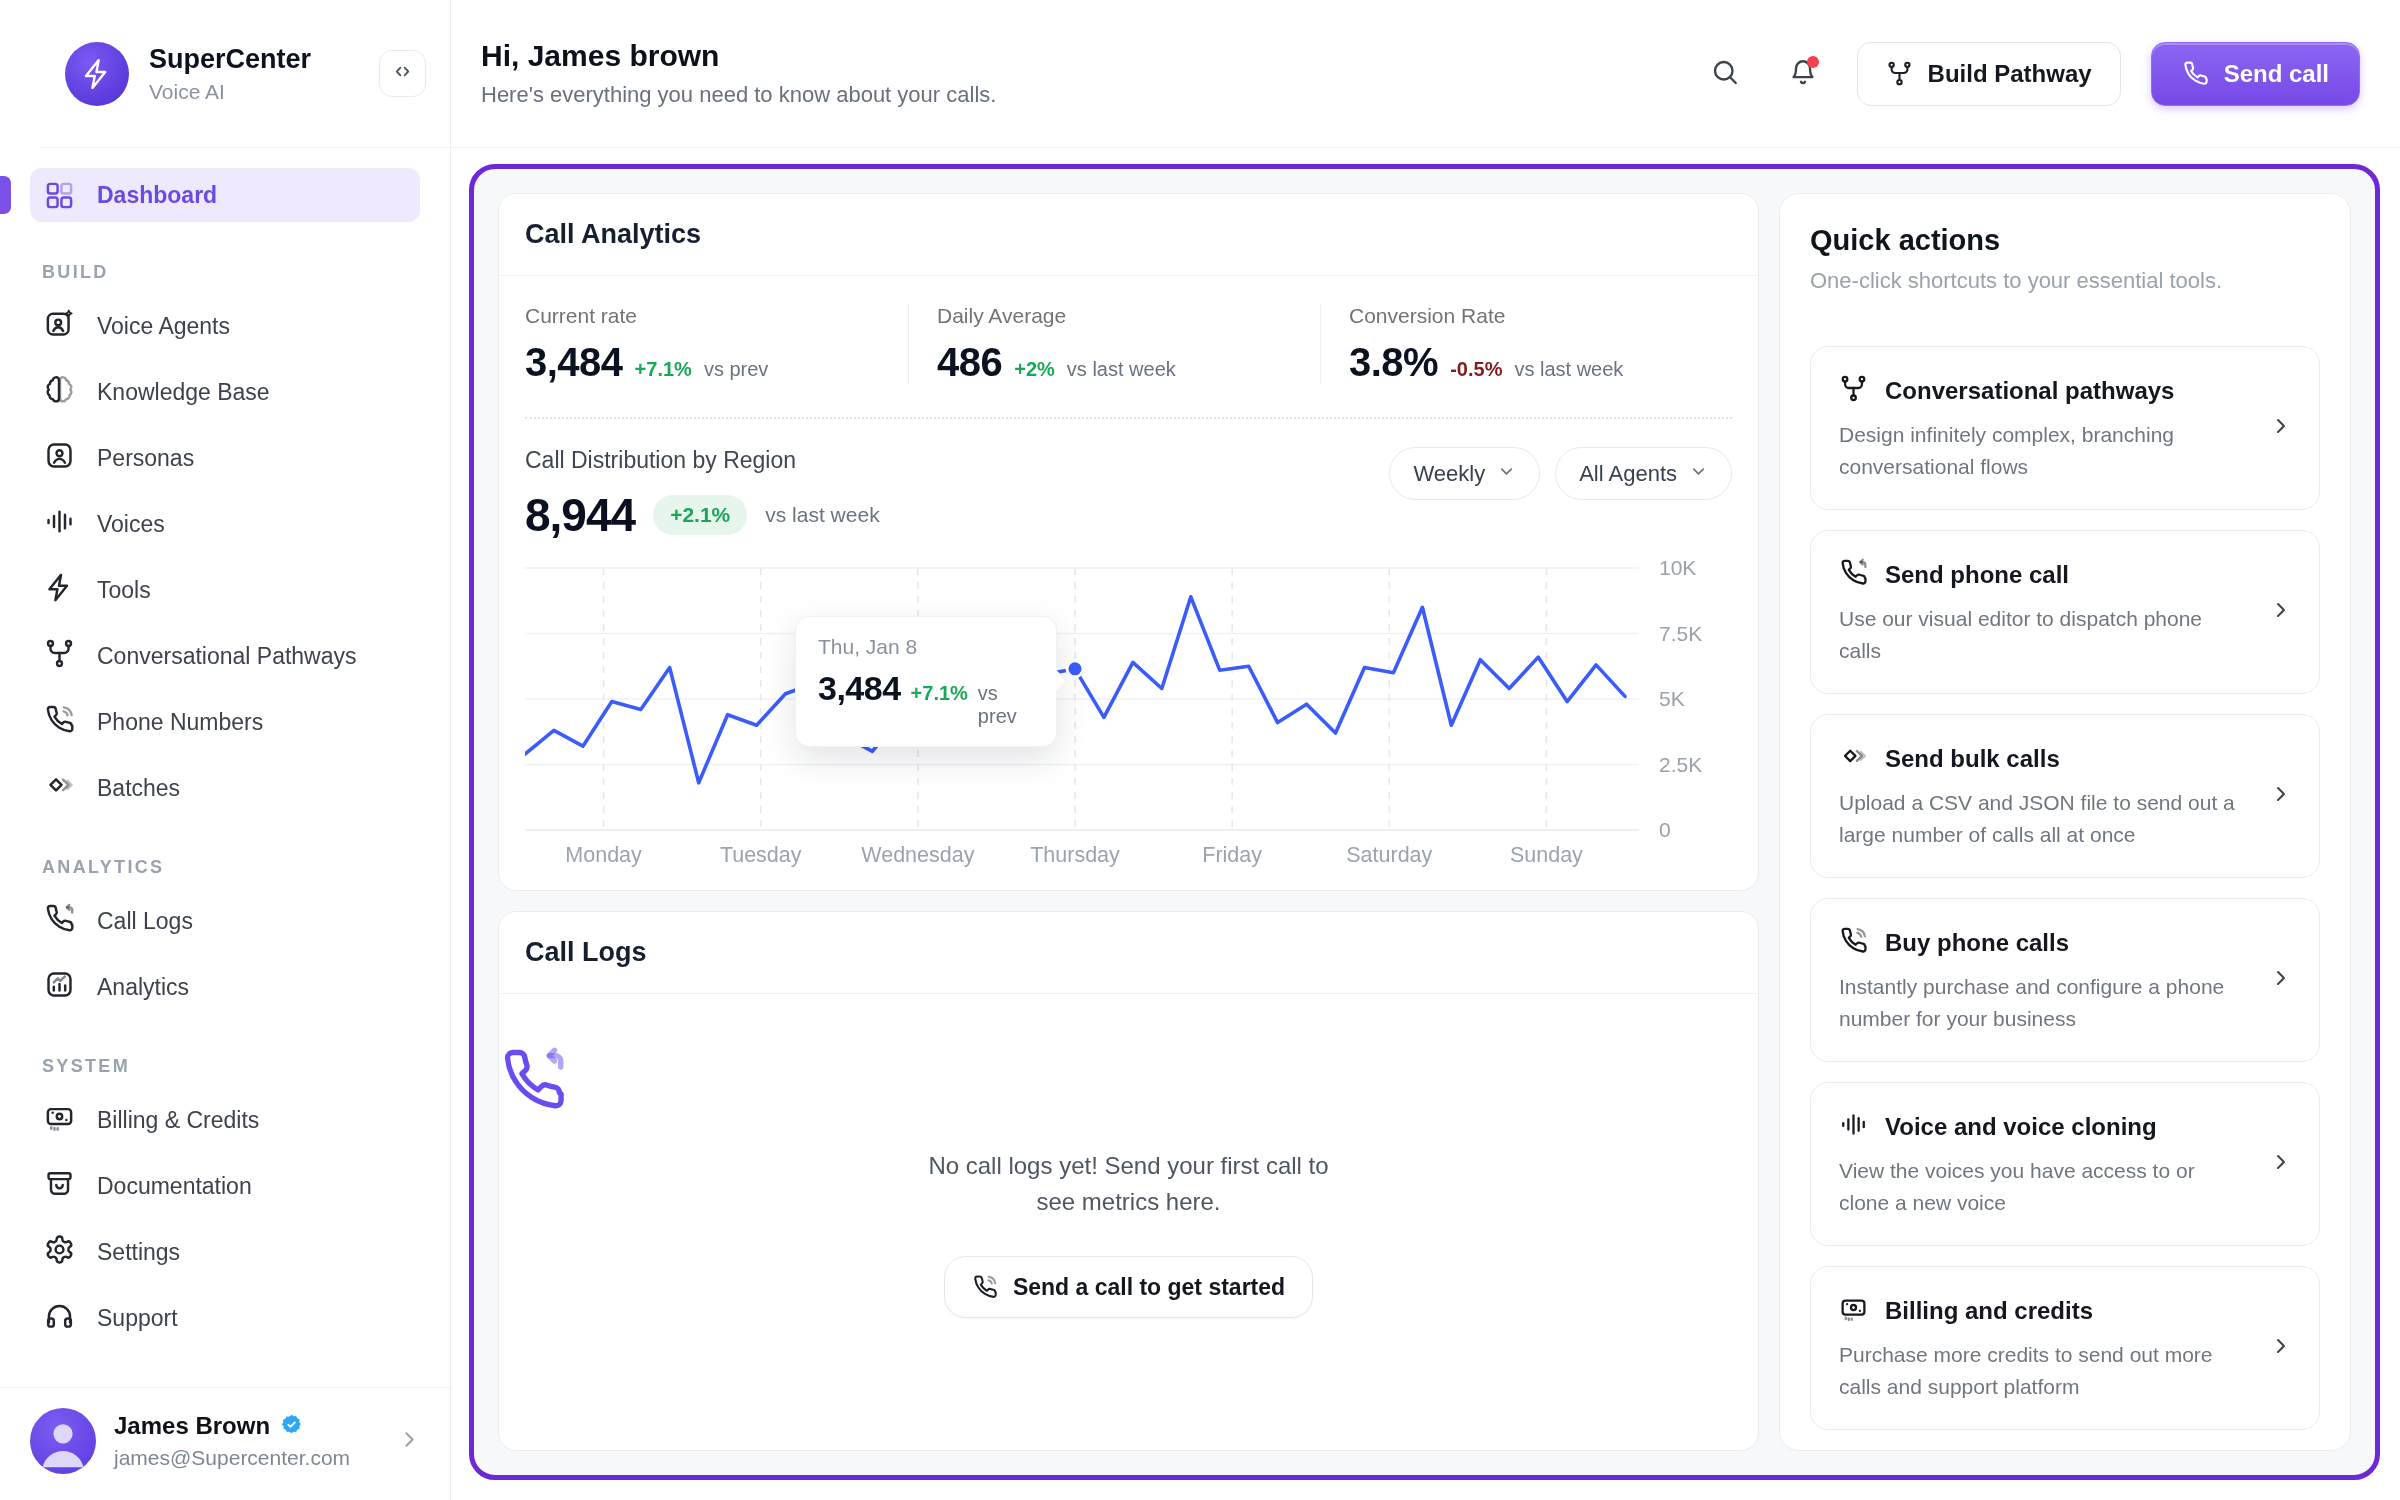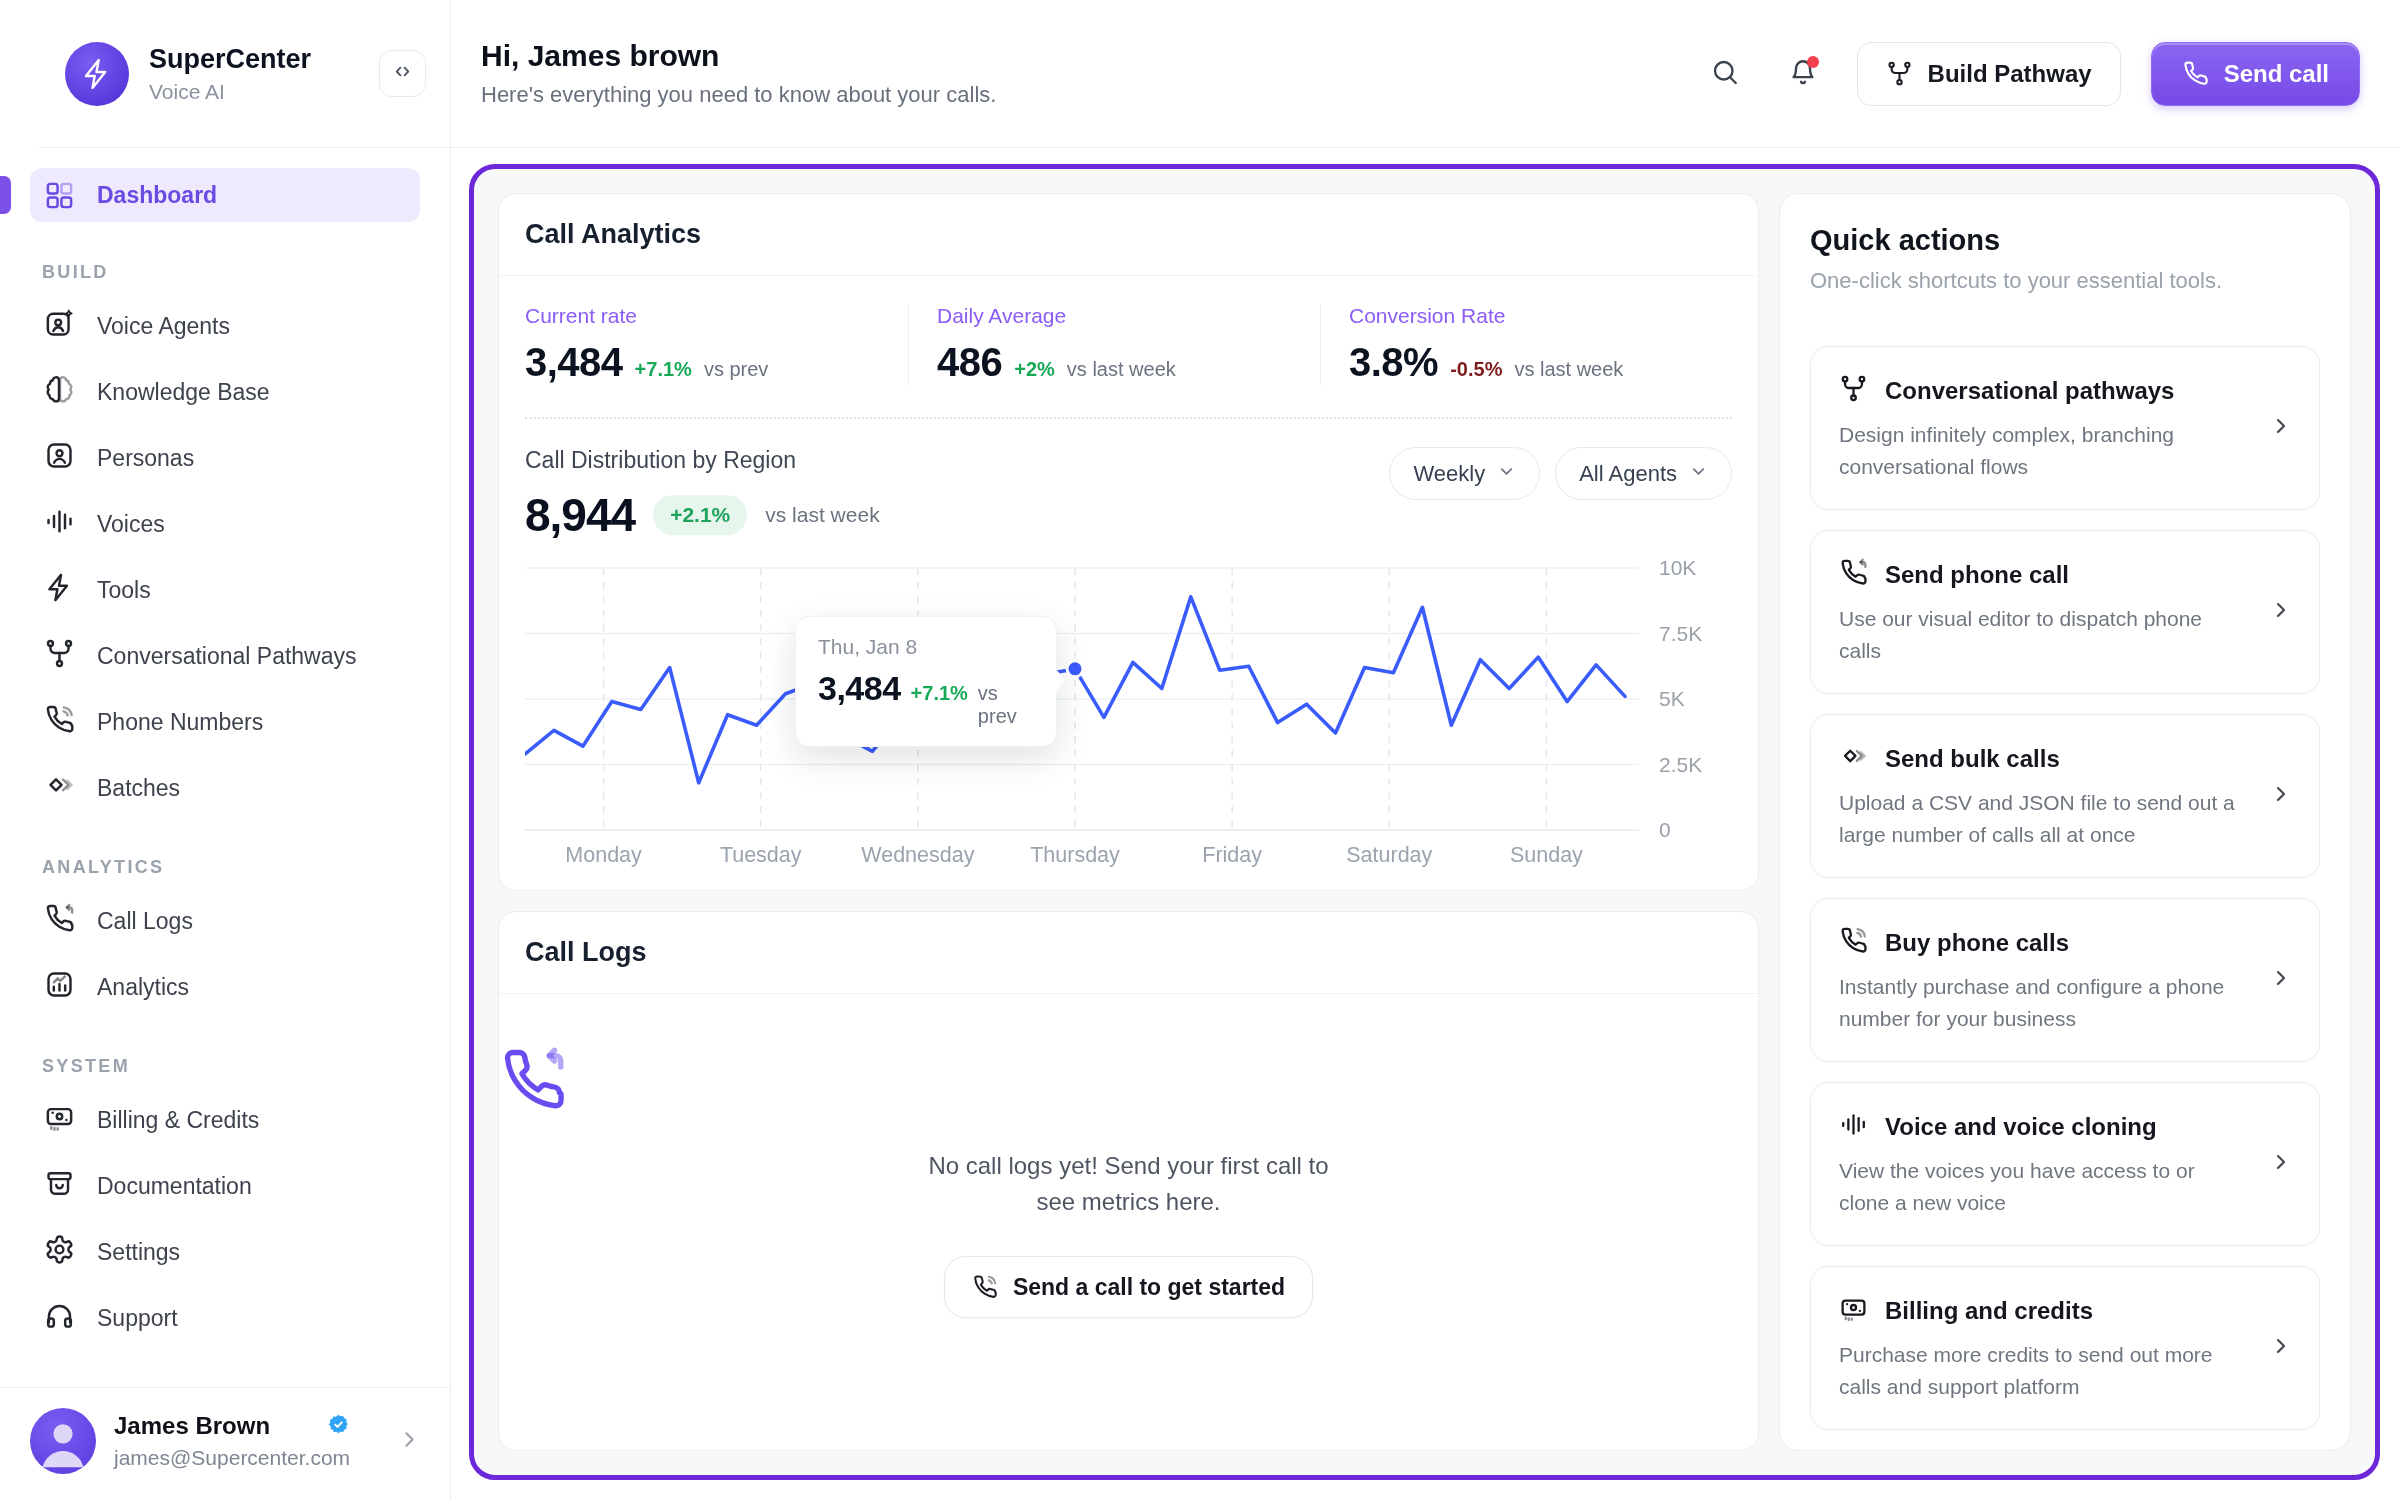--- a/index.html
+++ b/index.html
@@ -34,21 +34,21 @@
     width:11px; height:38px; background:#7a50e8; border-radius:0 7px 7px 0; }
   .nav-label { font-size:18px; font-weight:600; letter-spacing:.13em; color:#9aa2ad;
     margin:40px 0 14px; padding-left:12px; }
   .nav-list .nav-item { margin-bottom:8px; }
 
   .profile { margin-top:auto; border-top:1px solid #eef0f3; padding:20px 28px 26px 30px;
     display:flex; align-items:center; gap:18px; cursor:pointer; }
   .avatar { width:66px; height:66px; border-radius:50%; flex:none;
     background:radial-gradient(circle at 40% 30%, #7b5df1, #6040e2 80%); overflow:hidden; }
   .avatar svg { width:100%; height:100%; }
-  .profile-name-row { display:flex; align-items:center; gap:10px;justify-content:space-between; }
+  .profile-name-row { display:flex; align-items:center; gap:10px; }
   .profile-name { font-size:24px; font-weight:700; color:#0e1118; }
   .profile-name-row svg { width:23px; height:23px; }
   .profile-email { font-size:21px; color:#7e8694; margin-top:6px; }
   .profile-chevron { margin-left:auto; }
   .profile-chevron svg { width:25px; height:25px; color:#9aa1ac; }
 
   
   .main-col { flex:1; display:flex; flex-direction:column; min-width:0; }
   .topbar { height:148px; flex:none; display:flex; align-items:center;
     padding:0 40px 0 30px; border-bottom:1px solid #f0f2f4; background:#fff; }
@@ -75,21 +75,21 @@
     min-height:0; }
   .left-col { flex:1; min-width:0; display:flex; flex-direction:column; }
 
   .card { background:#fff; border:1px solid #e9edf0; border-radius:18px; }
   .card-head { padding:25px 26px; border-bottom:1px solid #f0f2f5;
     font-size:27px; font-weight:700; color:#17202f; }
 
   .stats-row { display:flex; padding:28px 26px 32px; }
   .stat { flex:1; padding-left:28px; border-left:1px solid #eef1f4; }
   .stat:first-child { padding-left:0; border-left:none; }
-  .stat-label { font-size:21px; color:#8b5cf6; }
+  .stat-label { font-size:21px; color:#737373; }
   .stat-value-row { display:flex; align-items:baseline; gap:12px; margin-top:12px; }
   .stat-value { font-size:40px; font-weight:700; color:#0b1220; letter-spacing:-.5px; }
   .stat-delta { font-size:20px; font-weight:600; }
   .pos { color:#18a957; } .neg { color:#7f1d1d; }
   .stat-suffix { font-size:20px; color:#6a7280; }
 
   .dashed-div { border-top:2px dotted #dfe3e8; margin:0 26px; }
 
   .dist-head { display:flex; align-items:flex-start; padding:28px 26px 4px; }
   .dist-title { font-size:23px; color:#3f4653; font-weight:500; }

